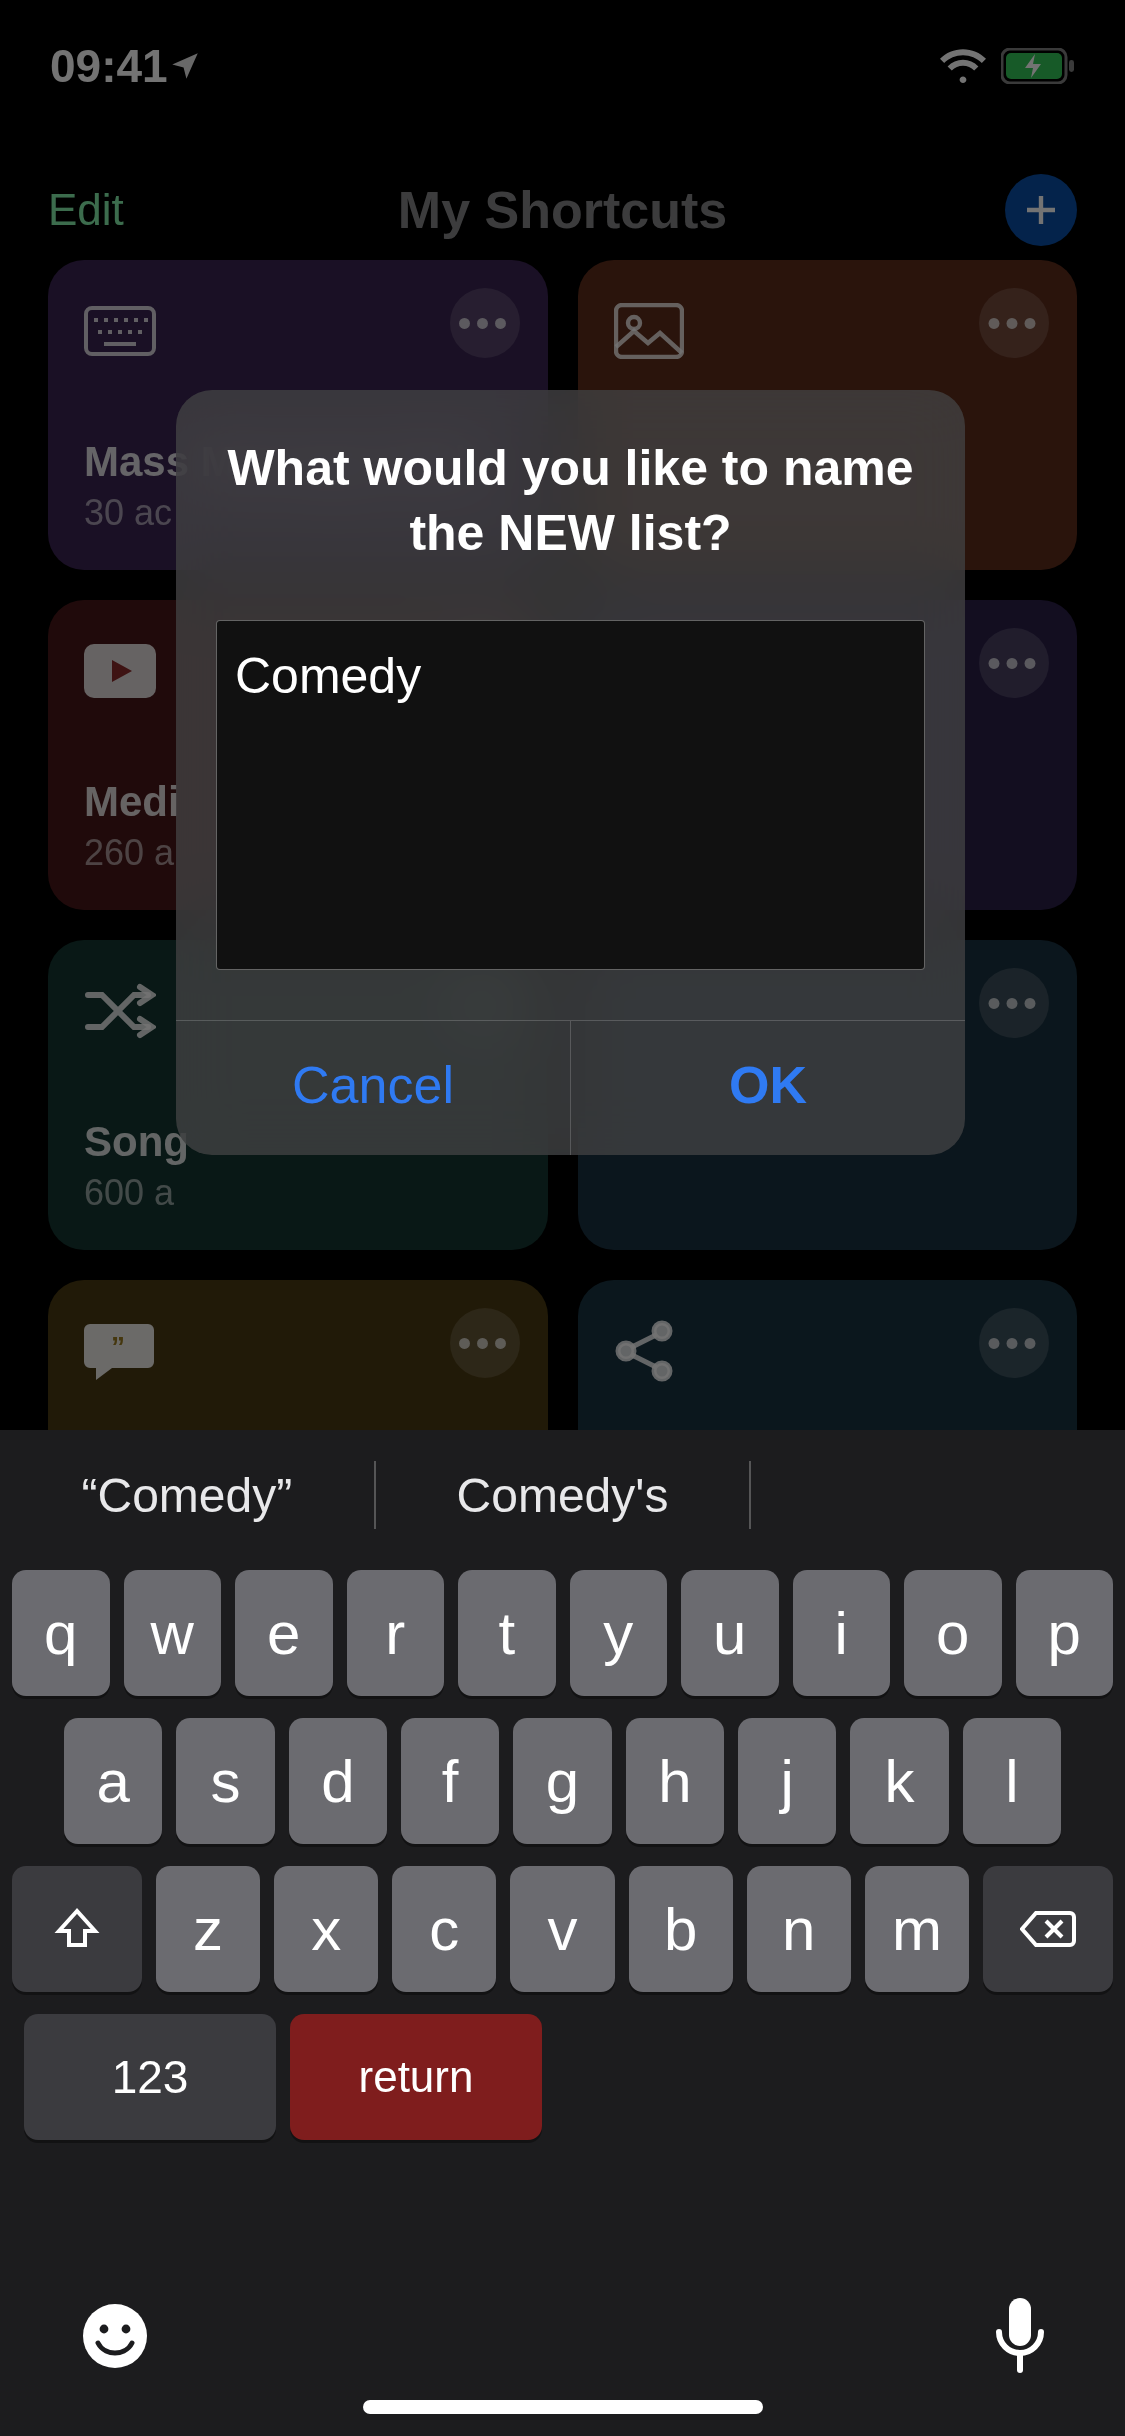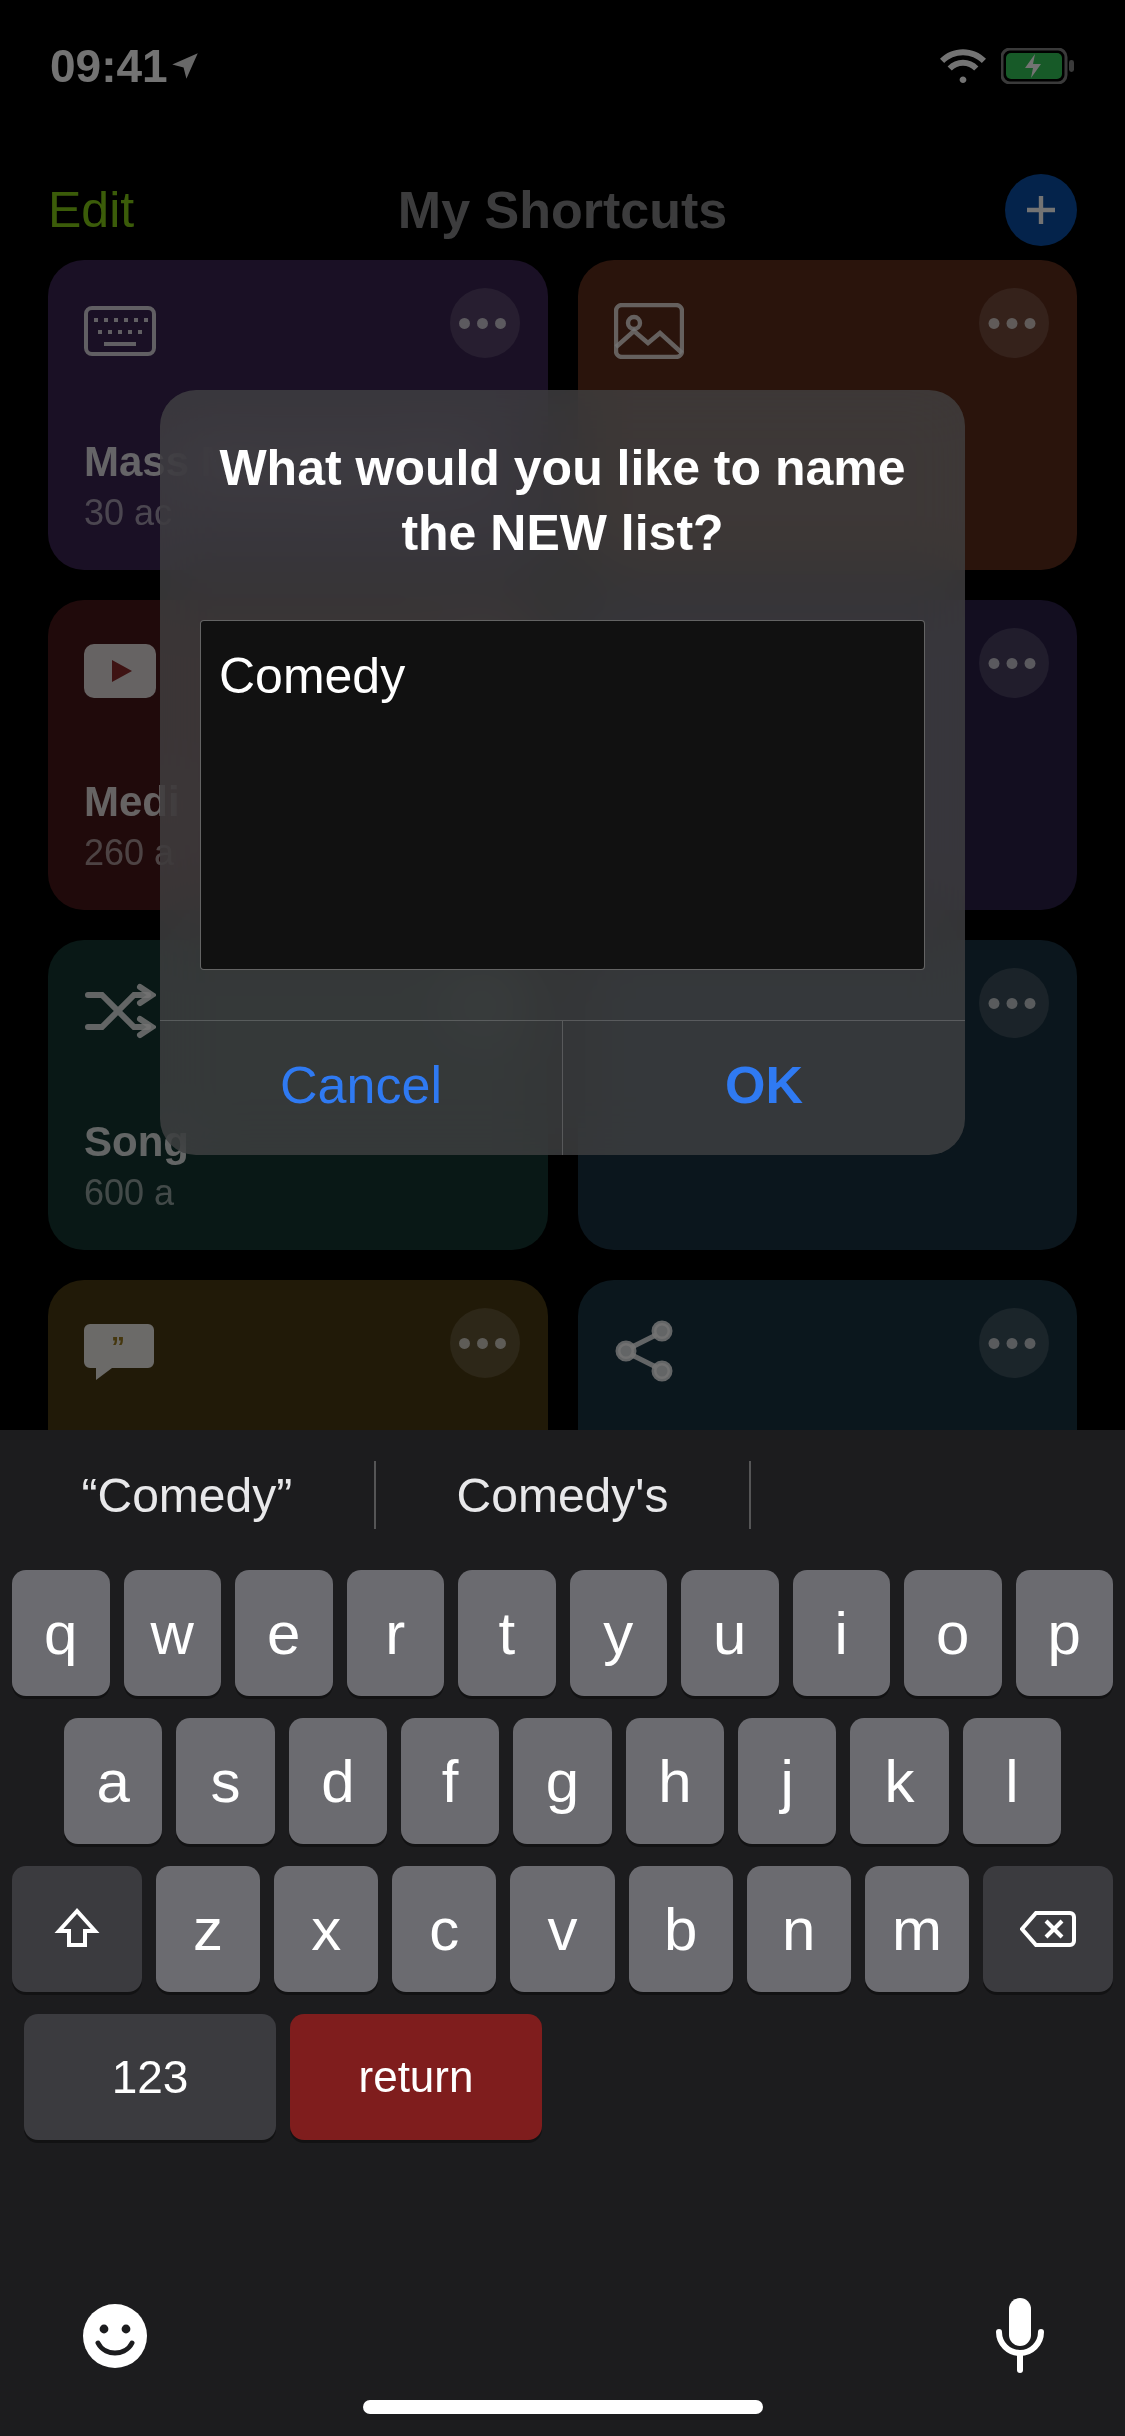--- a/index.html
+++ b/index.html
@@ -6,21 +6,21 @@
 html, body { width: 1125px; height: 2436px; background: #000; overflow: hidden; color: #fff; }
 
 
 .status-bar { position: absolute; top: 0; left: 0; right: 0; height: 132px; display: flex; align-items: center; justify-content: space-between; padding: 0 50px; }
 .status-left { display: flex; align-items: center; gap: 0; font-size: 46px; font-weight: 600; }
 .status-right { display: flex; align-items: center; gap: 14px; }
 .location-icon { font-size: 36px; opacity: 0.9; }
 
 
 .nav-bar { position: absolute; top: 150px; left: 0; right: 0; height: 120px; display: flex; align-items: center; justify-content: space-between; padding: 0 48px; }
-.nav-edit { color: #84cc16; font-size: 50px; }
+.nav-edit { color: #86efac; font-size: 44px; }
 .nav-title { position: absolute; left: 50%; transform: translateX(-50%); font-size: 52px; font-weight: 700; color: #868688; }
 .add-btn { width: 72px; height: 72px; border-radius: 50%; background: #0a4fa6; display: flex; align-items: center; justify-content: center; color: #d0e2f8; font-size: 54px; font-weight: 300; }
 
 
 .grid { position: absolute; top: 260px; left: 48px; right: 48px; display: grid; grid-template-columns: 1fr 1fr; gap: 30px; }
 .card { border-radius: 36px; padding: 36px; height: 310px; position: relative; display: flex; flex-direction: column; justify-content: flex-start; }
 .card .icon-slot { height: 70px; display: flex; align-items: center; }
 .card .title { font-size: 42px; font-weight: 600; margin-top: auto; color: rgba(255,255,255,0.85); }
 .card .sub { font-size: 36px; color: rgba(255,255,255,0.55); margin-top: 6px; }
 .card .more { position: absolute; top: 28px; right: 28px; width: 70px; height: 70px; border-radius: 50%; background: rgba(255,255,255,0.15); display: flex; align-items: center; justify-content: center; color: rgba(255,255,255,0.7); font-size: 40px; letter-spacing: 4px; }
@@ -30,21 +30,21 @@
 .c-violet { background: #2a1f48; }
 .c-teal { background: #143631; }
 .c-blue { background: #1a3140; }
 .c-yellow { background: #4a3a12; }
 .c-blue2 { background: #1a3442; }
 
 
 .dim { position: absolute; inset: 0; background: rgba(0,0,0,0.55); }
 
 
-.alert { position: absolute; left: 160px; right: 160px; top: 390px; background: rgba(68,68,70,0.75); backdrop-filter: blur(30px); border-radius: 36px; overflow: hidden; }
+.alert { position: absolute; left: 176px; right: 160px; top: 390px; background: rgba(68,68,70,0.75); backdrop-filter: blur(30px); border-radius: 36px; overflow: hidden; }
 .alert-title { padding: 46px 38px 30px; text-align: center; font-size: 50px; font-weight: 600; line-height: 1.3; color: #fff; }
 .alert-field { margin: 24px 40px 50px; border: 1px solid rgba(255,255,255,0.35); background: #111; min-height: 350px; padding: 26px 18px; font-size: 50px; color: #fff; border-radius: 4px; }
 .alert-buttons { display: flex; border-top: 1px solid rgba(255,255,255,0.18); }
 .alert-buttons > div { flex: 1; text-align: center; padding: 34px 0 40px; font-size: 52px; color: #2f7af2; }
 .alert-buttons > div:first-child { border-right: 1px solid rgba(255,255,255,0.18); }
 .alert-ok { font-weight: 600; }
 
 
 .kb-wrap { position: absolute; left: 0; right: 0; bottom: 0; height: 1006px; background: #1c1c1e; }
 .suggest { height: 130px; display: flex; align-items: center; }

